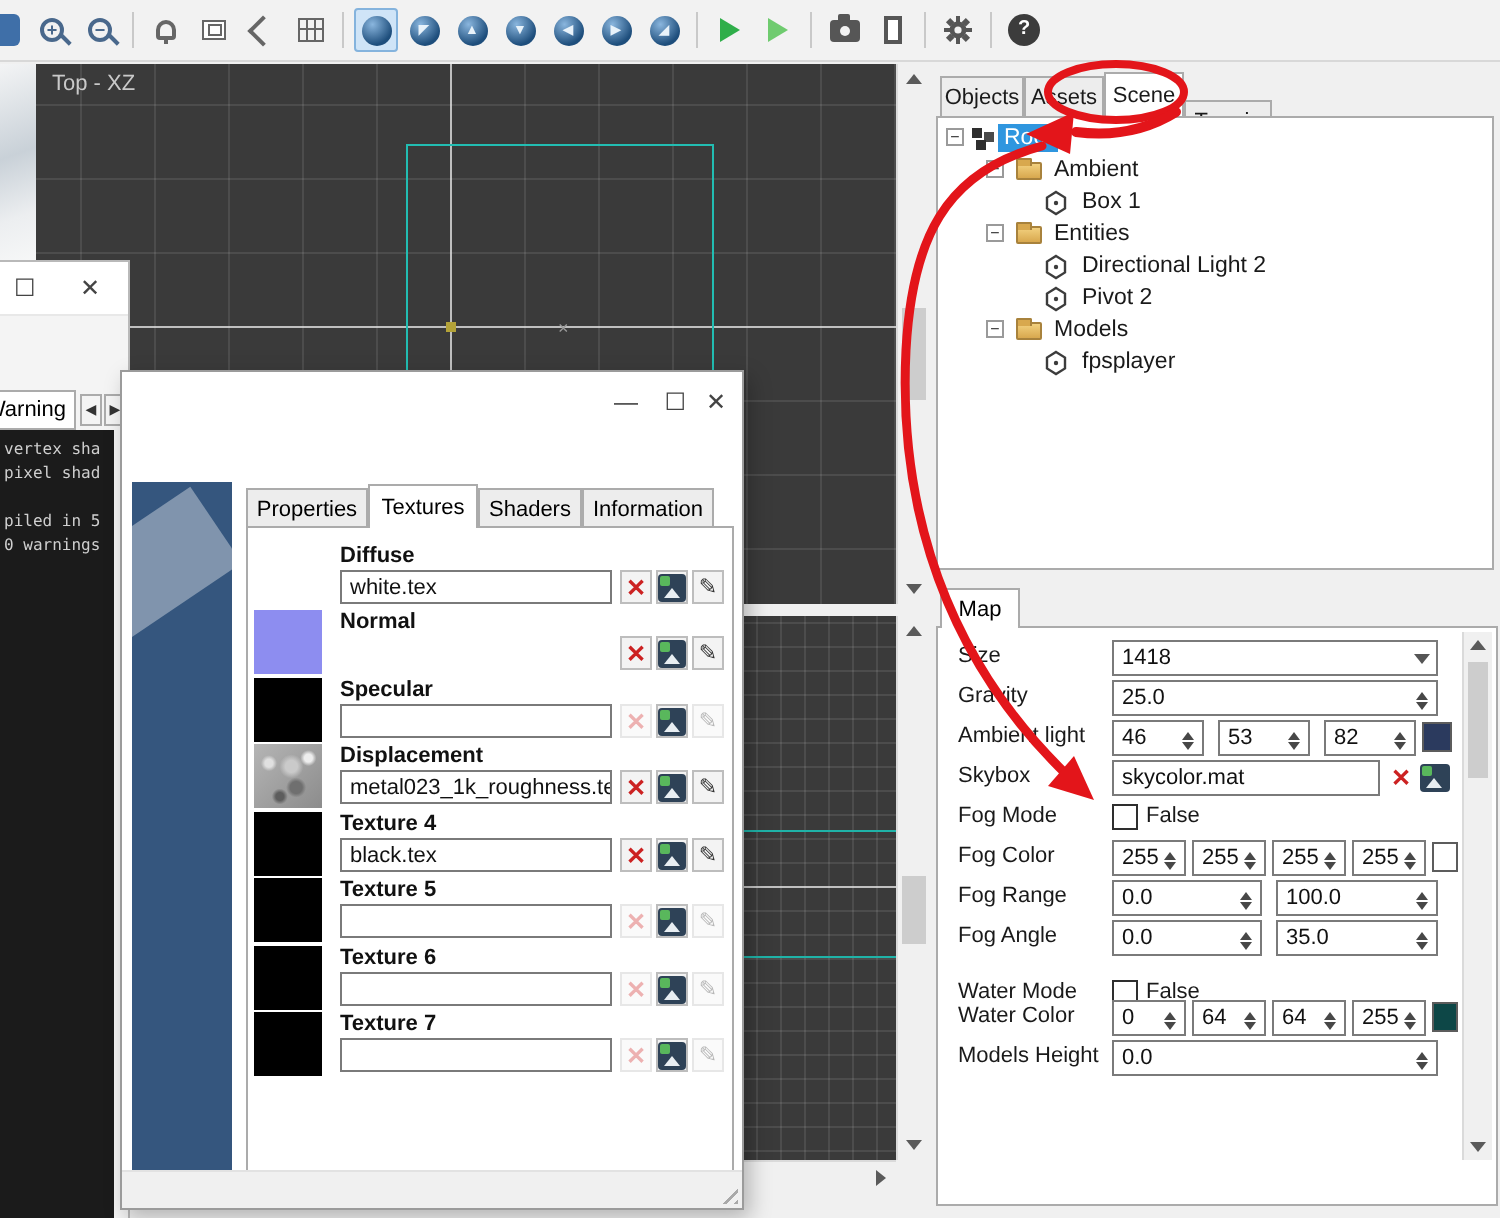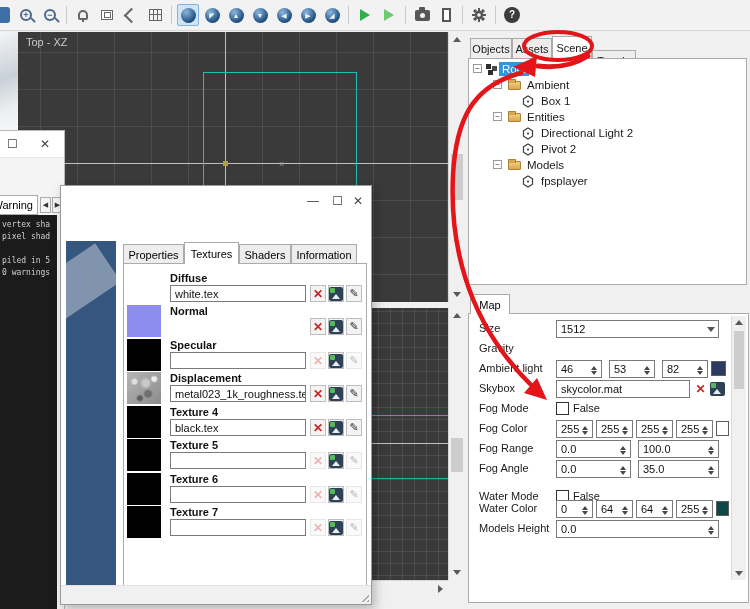--- a/index.html
+++ b/index.html
@@ -353,27 +353,34 @@
         <span class="tlab" style="left:69px">fpsplayer</span>
       </div>
     </div>
 
     <div id="map-tab">Map</div>
     <div id="map-panel">
 
       <div class="mrow" style="top:6px">
         <span class="mlabel">Size</span>
         <span class="fld" style="left:87px;width:163px">
-          <span class="combo-text">1512</span>
+          <span class="combo-text">1418</span>
           <span class="combo-arrow"></span>
         </span>
       </div>
 
       <div class="mrow" style="top:26px">
         <span class="mlabel">Gravity</span>
+        <span class="fld" style="left:87px;width:163px">
+          <input value="25.0" style="">
+          <span class="spin">
+              <i class="su"></i>
+              <i class="sd"></i>
+            </span>
+        </span>
       </div>
 
       <div class="mrow" style="top:46px">
         <span class="mlabel">Ambient light</span>
         <span class="fld" style="left:87px;width:46px">
           <input value="46" style="">
           <span class="spin">
               <i class="su"></i>
               <i class="sd"></i>
             </span>

